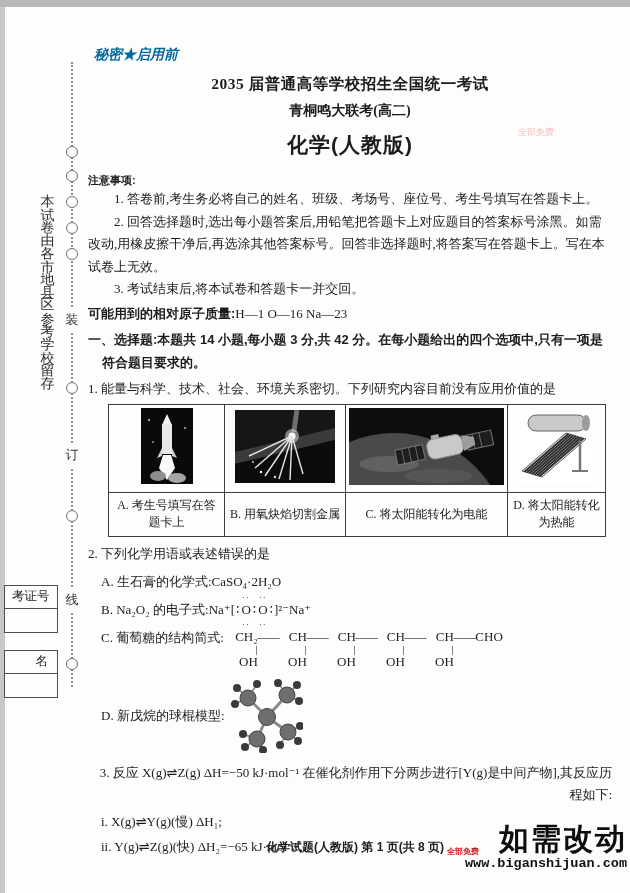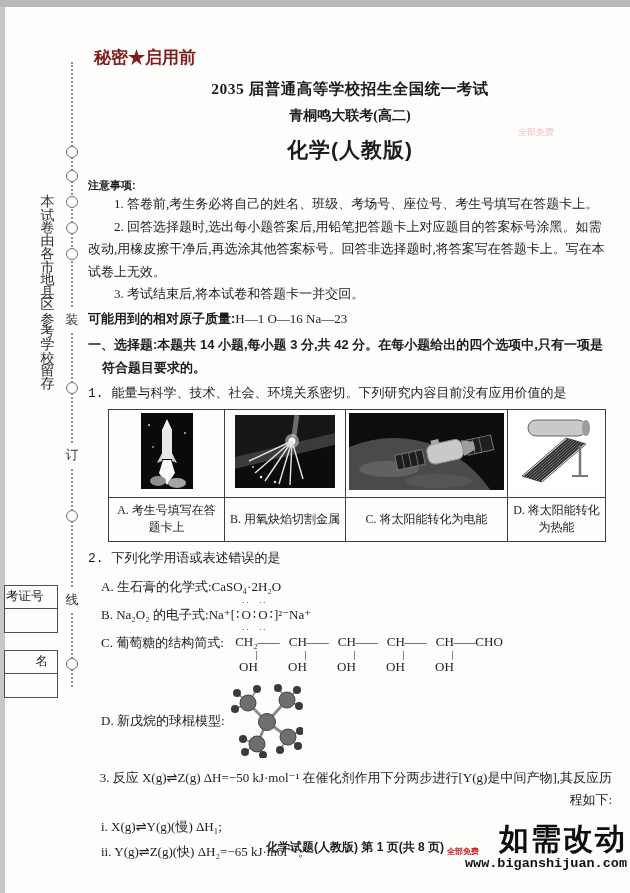--- a/index.html
+++ b/index.html
@@ -21,36 +21,36 @@
   .binding-line { position:absolute; left:71px; top:62px; height:625px; border-left:2px dotted #8f8f8f; }
   .b-circle {
     position:absolute; left:66px; width:12px; height:12px; border-radius:50%;
     background:#fdfdfc; border:1.5px solid #6f6f6f;
   }
   .b-char {
     position:absolute; left:64px; width:16px; text-align:center;
     background:#fdfdfc; font-size:13px; color:#333; padding:3px 0;
   }
   .side-box { position:absolute; left:4px; width:54px; border:1.5px solid #4f4f4f; background:#fdfdfc; }
-  .side-box.lab { font-size:12.5px; line-height:21px; padding-left:1px; color:#222; }
+  .side-box.lab { font-size:12.5px; line-height:21px; padding-left:7px; color:#222; }
 
   .main { position:absolute; left:88px; top:46px; width:524px; }
 
-  .secret { font-family:"Liberation Sans",sans-serif; font-weight:bold; font-size:17px; color:#7f1d1d; margin-left:6px; }
+  .secret { font-family:"Liberation Sans",sans-serif; font-weight:bold; font-size:14px; color:#0369a1; margin-left:6px;font-style:italic; }
   .title1 { text-align:center; font-weight:bold; font-size:15.5px; letter-spacing:0.5px; margin-top:10px; }
   .title2 { text-align:center; font-weight:bold; font-size:14px; margin-top:7px; }
   .subject { text-align:center; font-family:"Liberation Sans",sans-serif; font-weight:bold; font-size:21px; margin-top:11px; letter-spacing:1px; }
   .watermark-faint { position:absolute; left:518px; top:126px; font-size:9px; color:#f0c3c3; }
 
   .notice-title { font-family:"Liberation Sans",sans-serif; font-weight:bold; font-size:11px; margin-top:14px; }
   .notice-item { font-size:13px; line-height:22.5px; text-indent:2em; }
   .atomic { font-size:13px; margin-top:2px; line-height:22px; }
   .atomic .lab { font-family:"Liberation Sans",sans-serif; font-weight:bold; }
   .section-head { font-family:"Liberation Sans",sans-serif; font-weight:bold; font-size:13px; line-height:23px; padding-left:14px; text-indent:-14px; margin-top:3px; }
-  .stem { font-size:13px; line-height:22px; margin-top:4px;font-family:Liberation Mono, monospace; }
+  .stem { font-size:13px; line-height:22px; margin-top:4px; }
 
   table.q1 { border-collapse:collapse; margin:4px 0 0 20px; table-layout:fixed; }
   table.q1 td { border:1px solid #3d3d3d; text-align:center; vertical-align:middle; padding:2px 3px; }
   table.q1 .imgcell { height:88px; }
   table.q1 .capcell { height:44px; font-size:12px; line-height:17px; }
 
   .q2stem { margin-top:6px; }
   .opt { font-size:13px; line-height:22px; margin:6px 0 0 13px; }
   .eformula { display:inline-flex; align-items:center; }
   .o-atom { position:relative; padding:0 1px; }

